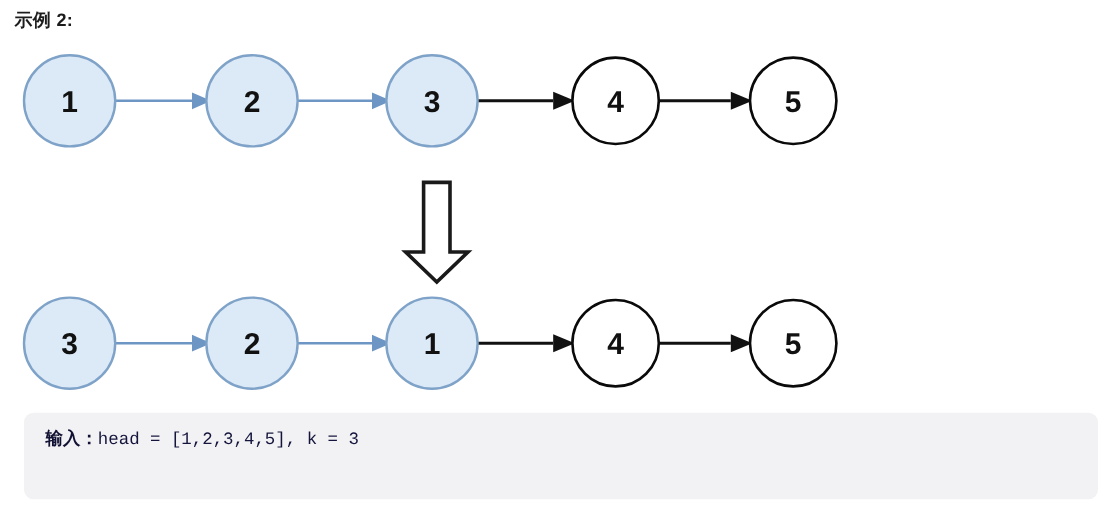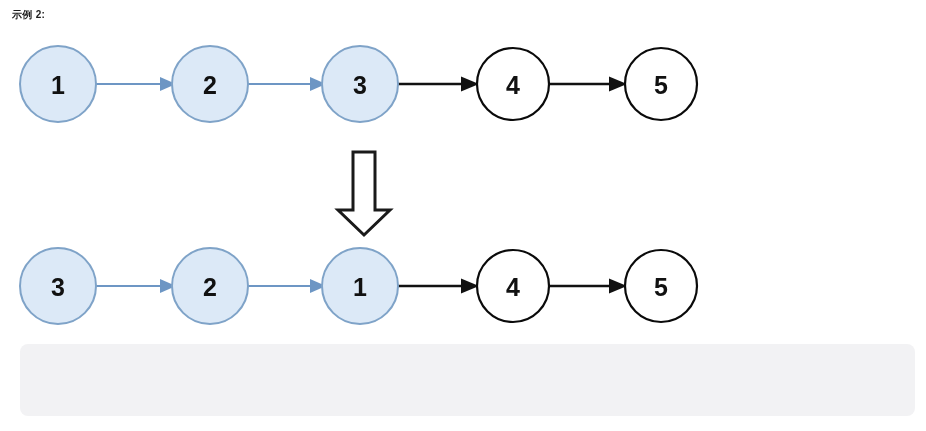--- a/index.html
+++ b/index.html
@@ -14,21 +14,21 @@
     overflow: hidden;
     font-family: "Liberation Sans", sans-serif;
     color: #2b2b2b;
   }
 
   
   #example-heading {
     position: absolute;
     left: 12px;
     top: 8px;
-    font-size: 10px;
+    font-size: 15px;
     font-weight: bold;
     color: #1c1c1c;
     letter-spacing: 0.3px;
     white-space: nowrap;
   }
 
   
   #linked-list-diagram {
     position: absolute;
     left: 0;
@@ -198,13 +198,14 @@
       </g>
       <g>
         <circle class="node-circle-white" cx="661" cy="254" r="36"></circle>
         <text class="node-label" x="661" y="255">5</text>
       </g>
     </g>
   </svg>
 </div>
 
 <div id="io-code-block">
+  <div class="code-line"><span class="cn-label">输入：</span><span>head = [1,2,3,4,5], k = 3</span></div>
 </div>
 
 </body></html>

